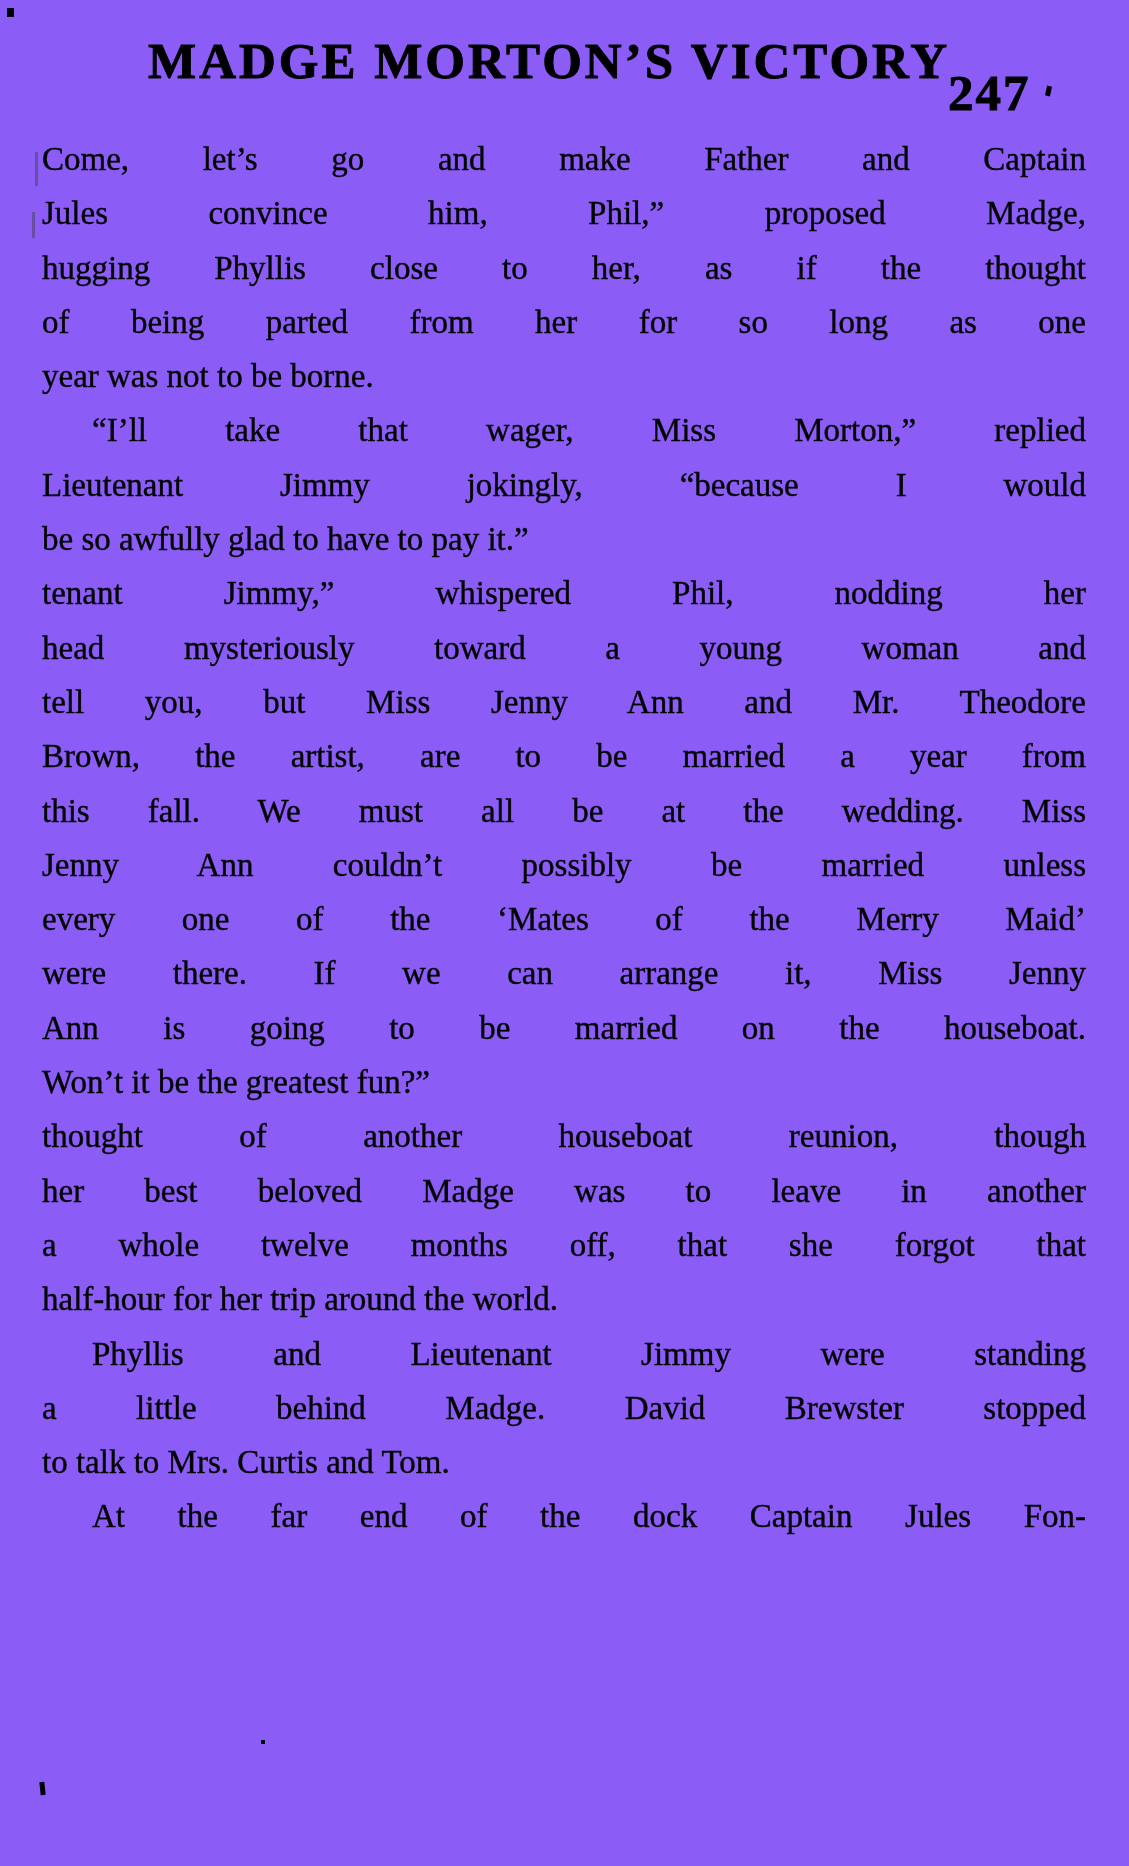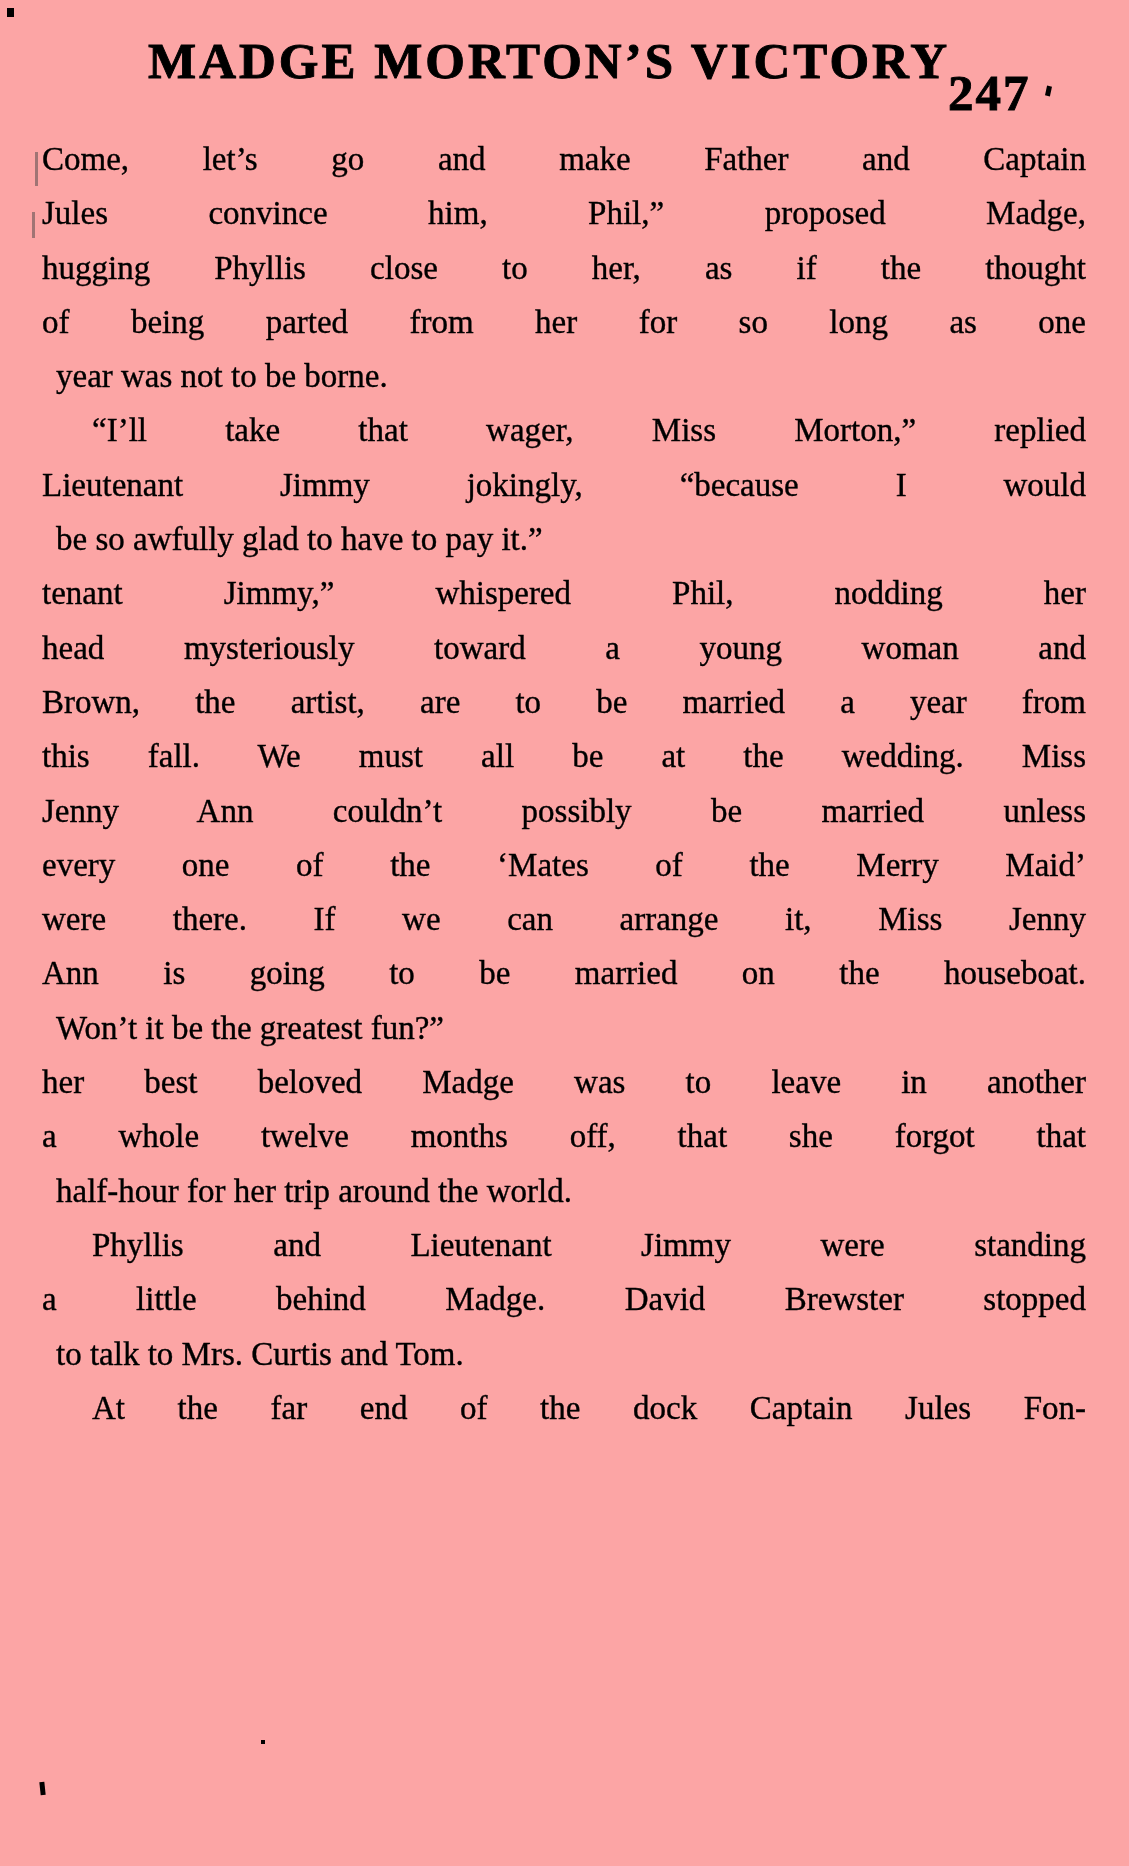--- a/index.html
+++ b/index.html
@@ -1,19 +1,19 @@
 <!DOCTYPE html>
 <html><head>
 <meta charset="utf-8">
 <style>
   html,body{margin:0;padding:0;background:#ffffff;}
   .page{
     position:relative;
     width:1129px;height:1866px;
-    background:#fca5a5;color:#000;
+    background:#8b5cf6;color:#000;
     overflow:hidden;
   }
   
   .hdr-title{
     position:absolute;left:148px;top:36px;
     font-family:"Liberation Serif",serif;font-weight:bold;
     font-size:51px;line-height:1;letter-spacing:3px;
     -webkit-text-stroke:0.9px #000;
     white-space:nowrap;
   }
@@ -28,21 +28,21 @@
     position:absolute;left:42px;top:132px;width:1044px;
     font-family:Liberation Serif, serif;
     font-size:33px;line-height:54.3px;
     -webkit-text-stroke:0.35px #000;
   }
   .line{
     height:54.3px;
     text-align:justify;
     text-align-last:justify;
   }
-  .line.l{text-align-last:left;margin-left:14px;}
+  .line.l{text-align-last:left;}
   .line.ind{text-indent:50px;}
   
   .speck{position:absolute;background:#000;}
   .sp1{left:7px;top:8px;width:7px;height:9px;}
   .sp2{left:1046px;top:86px;width:5px;height:10px;transform:rotate(12deg);}
   .sp3{left:261px;top:1740px;width:4px;height:4px;}
   .sp4{left:40px;top:1782px;width:5px;height:13px;transform:rotate(-6deg);}
   .ghost{position:absolute;background:#444;opacity:.5;width:3px;}
   .g1{left:35px;top:152px;height:34px;}
   .g2{left:32px;top:212px;height:26px;}
@@ -59,27 +59,29 @@
     <div class="line j">Come, let’s go and make Father and Captain</div>
     <div class="line j">Jules convince him, Phil,” proposed Madge,</div>
     <div class="line j">hugging Phyllis close to her, as if the thought</div>
     <div class="line j">of being parted from her for so long as one</div>
     <div class="line l">year was not to be borne.</div>
     <div class="line j ind">“I’ll take that wager, Miss Morton,” replied</div>
     <div class="line j">Lieutenant Jimmy jokingly, “because I would</div>
     <div class="line l">be so awfully glad to have to pay it.”</div>
     <div class="line j">tenant Jimmy,” whispered Phil, nodding her</div>
     <div class="line j">head mysteriously toward a young woman and</div>
+    <div class="line j">tell you, but Miss Jenny Ann and Mr. Theodore</div>
     <div class="line j">Brown, the artist, are to be married a year from</div>
     <div class="line j">this fall. We must all be at the wedding. Miss</div>
     <div class="line j">Jenny Ann couldn’t possibly be married unless</div>
     <div class="line j">every one of the ‘Mates of the Merry Maid’</div>
     <div class="line j">were there. If we can arrange it, Miss Jenny</div>
     <div class="line j">Ann is going to be married on the houseboat.</div>
     <div class="line l">Won’t it be the greatest fun?”</div>
+    <div class="line j">thought of another houseboat reunion, though</div>
     <div class="line j">her best beloved Madge was to leave in another</div>
     <div class="line j">a whole twelve months off, that she forgot that</div>
     <div class="line l">half-hour for her trip around the world.</div>
     <div class="line j ind">Phyllis and Lieutenant Jimmy were standing</div>
     <div class="line j">a little behind Madge. David Brewster stopped</div>
     <div class="line l">to talk to Mrs. Curtis and Tom.</div>
     <div class="line j ind">At the far end of the dock Captain Jules Fon-</div>
   </div>
 
   <div class="speck sp1"></div>

